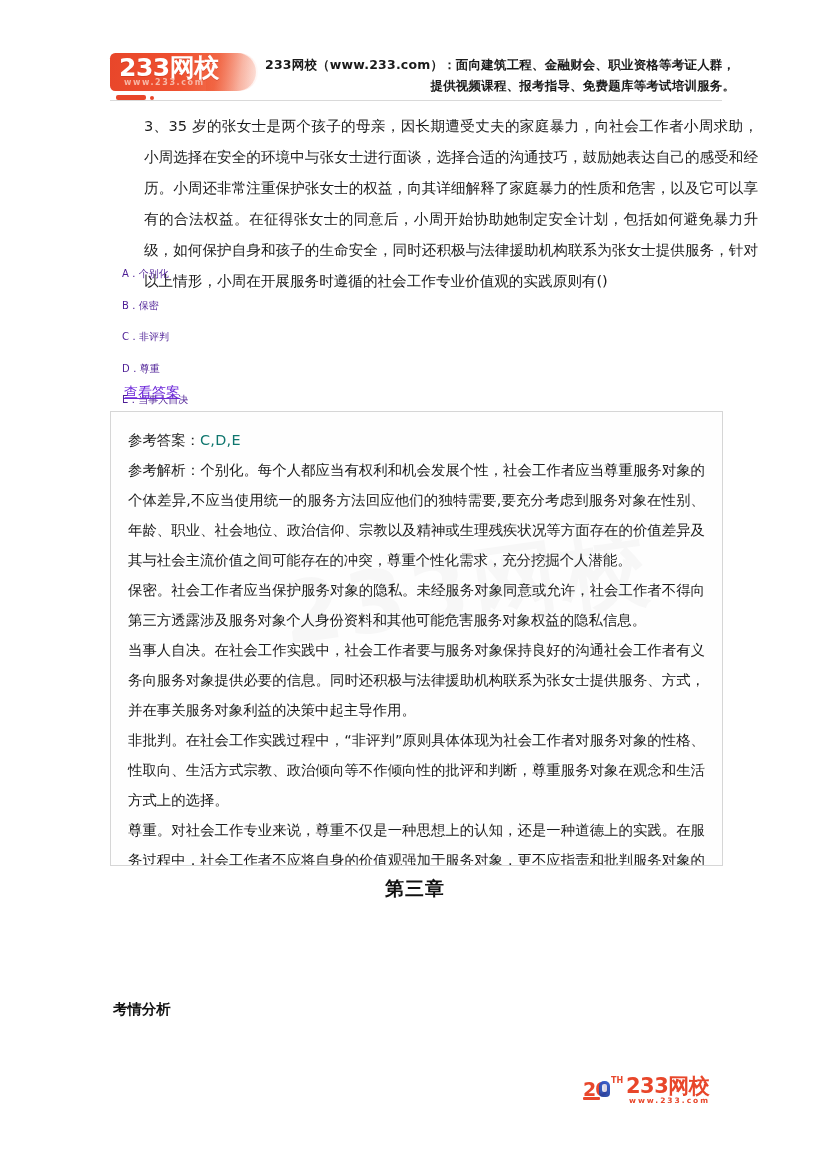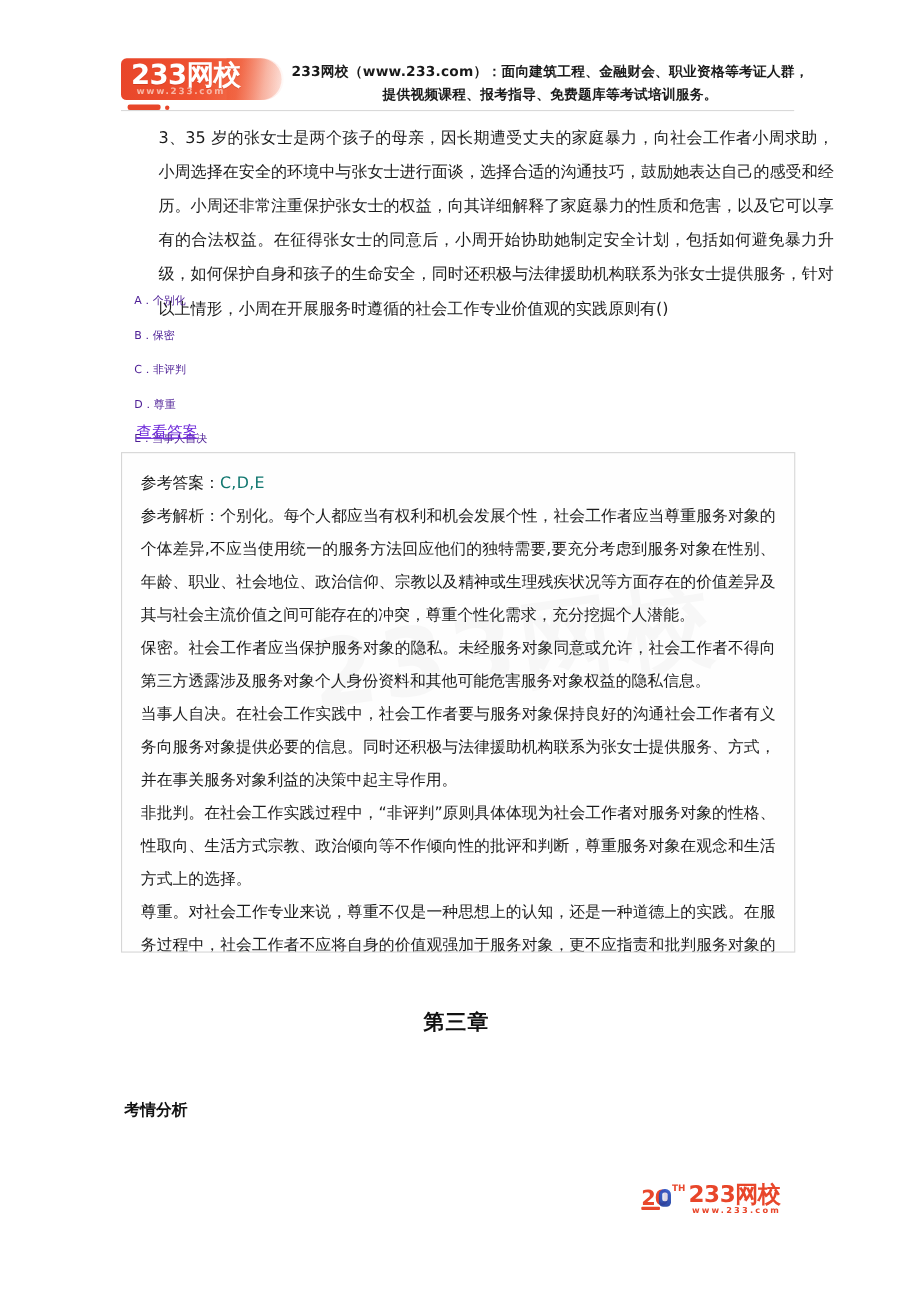--- a/index.html
+++ b/index.html
@@ -82,21 +82,21 @@
   .logo-tail-dot {
     position: absolute;
     left: 40px; top: 46px;
     width: 4px; height: 4px;
     background: #e8462a;
     border-radius: 50%;
   }
 
   .banner-text {
     flex: 1 1 auto;
-    text-align: center;
+    text-align: right;
     padding-top: 4px;
     padding-right: 2px;
     font-family: "DejaVu Sans", sans-serif;
     font-size: 12.5px;
     font-weight: 700;
     line-height: 21px;
     color: #1a1a1a;
     letter-spacing: .2px;
   }
   .banner-line { display: block; white-space: nowrap; }
@@ -188,21 +188,21 @@
     font-family: "DejaVu Sans", sans-serif;
     pointer-events: none;
     white-space: nowrap;
     letter-spacing: 4px;
   }
 
   
   .chapter-title {
     position: absolute;
     left: 0;
-    top: 916px;
+    top: 876px;
     width: 830px;
     text-align: center;
     font-family: "DejaVu Sans", sans-serif;
     font-size: 19px;
     font-weight: 700;
     color: #111111;
     letter-spacing: 1px;
   }
 
   .section-heading {

